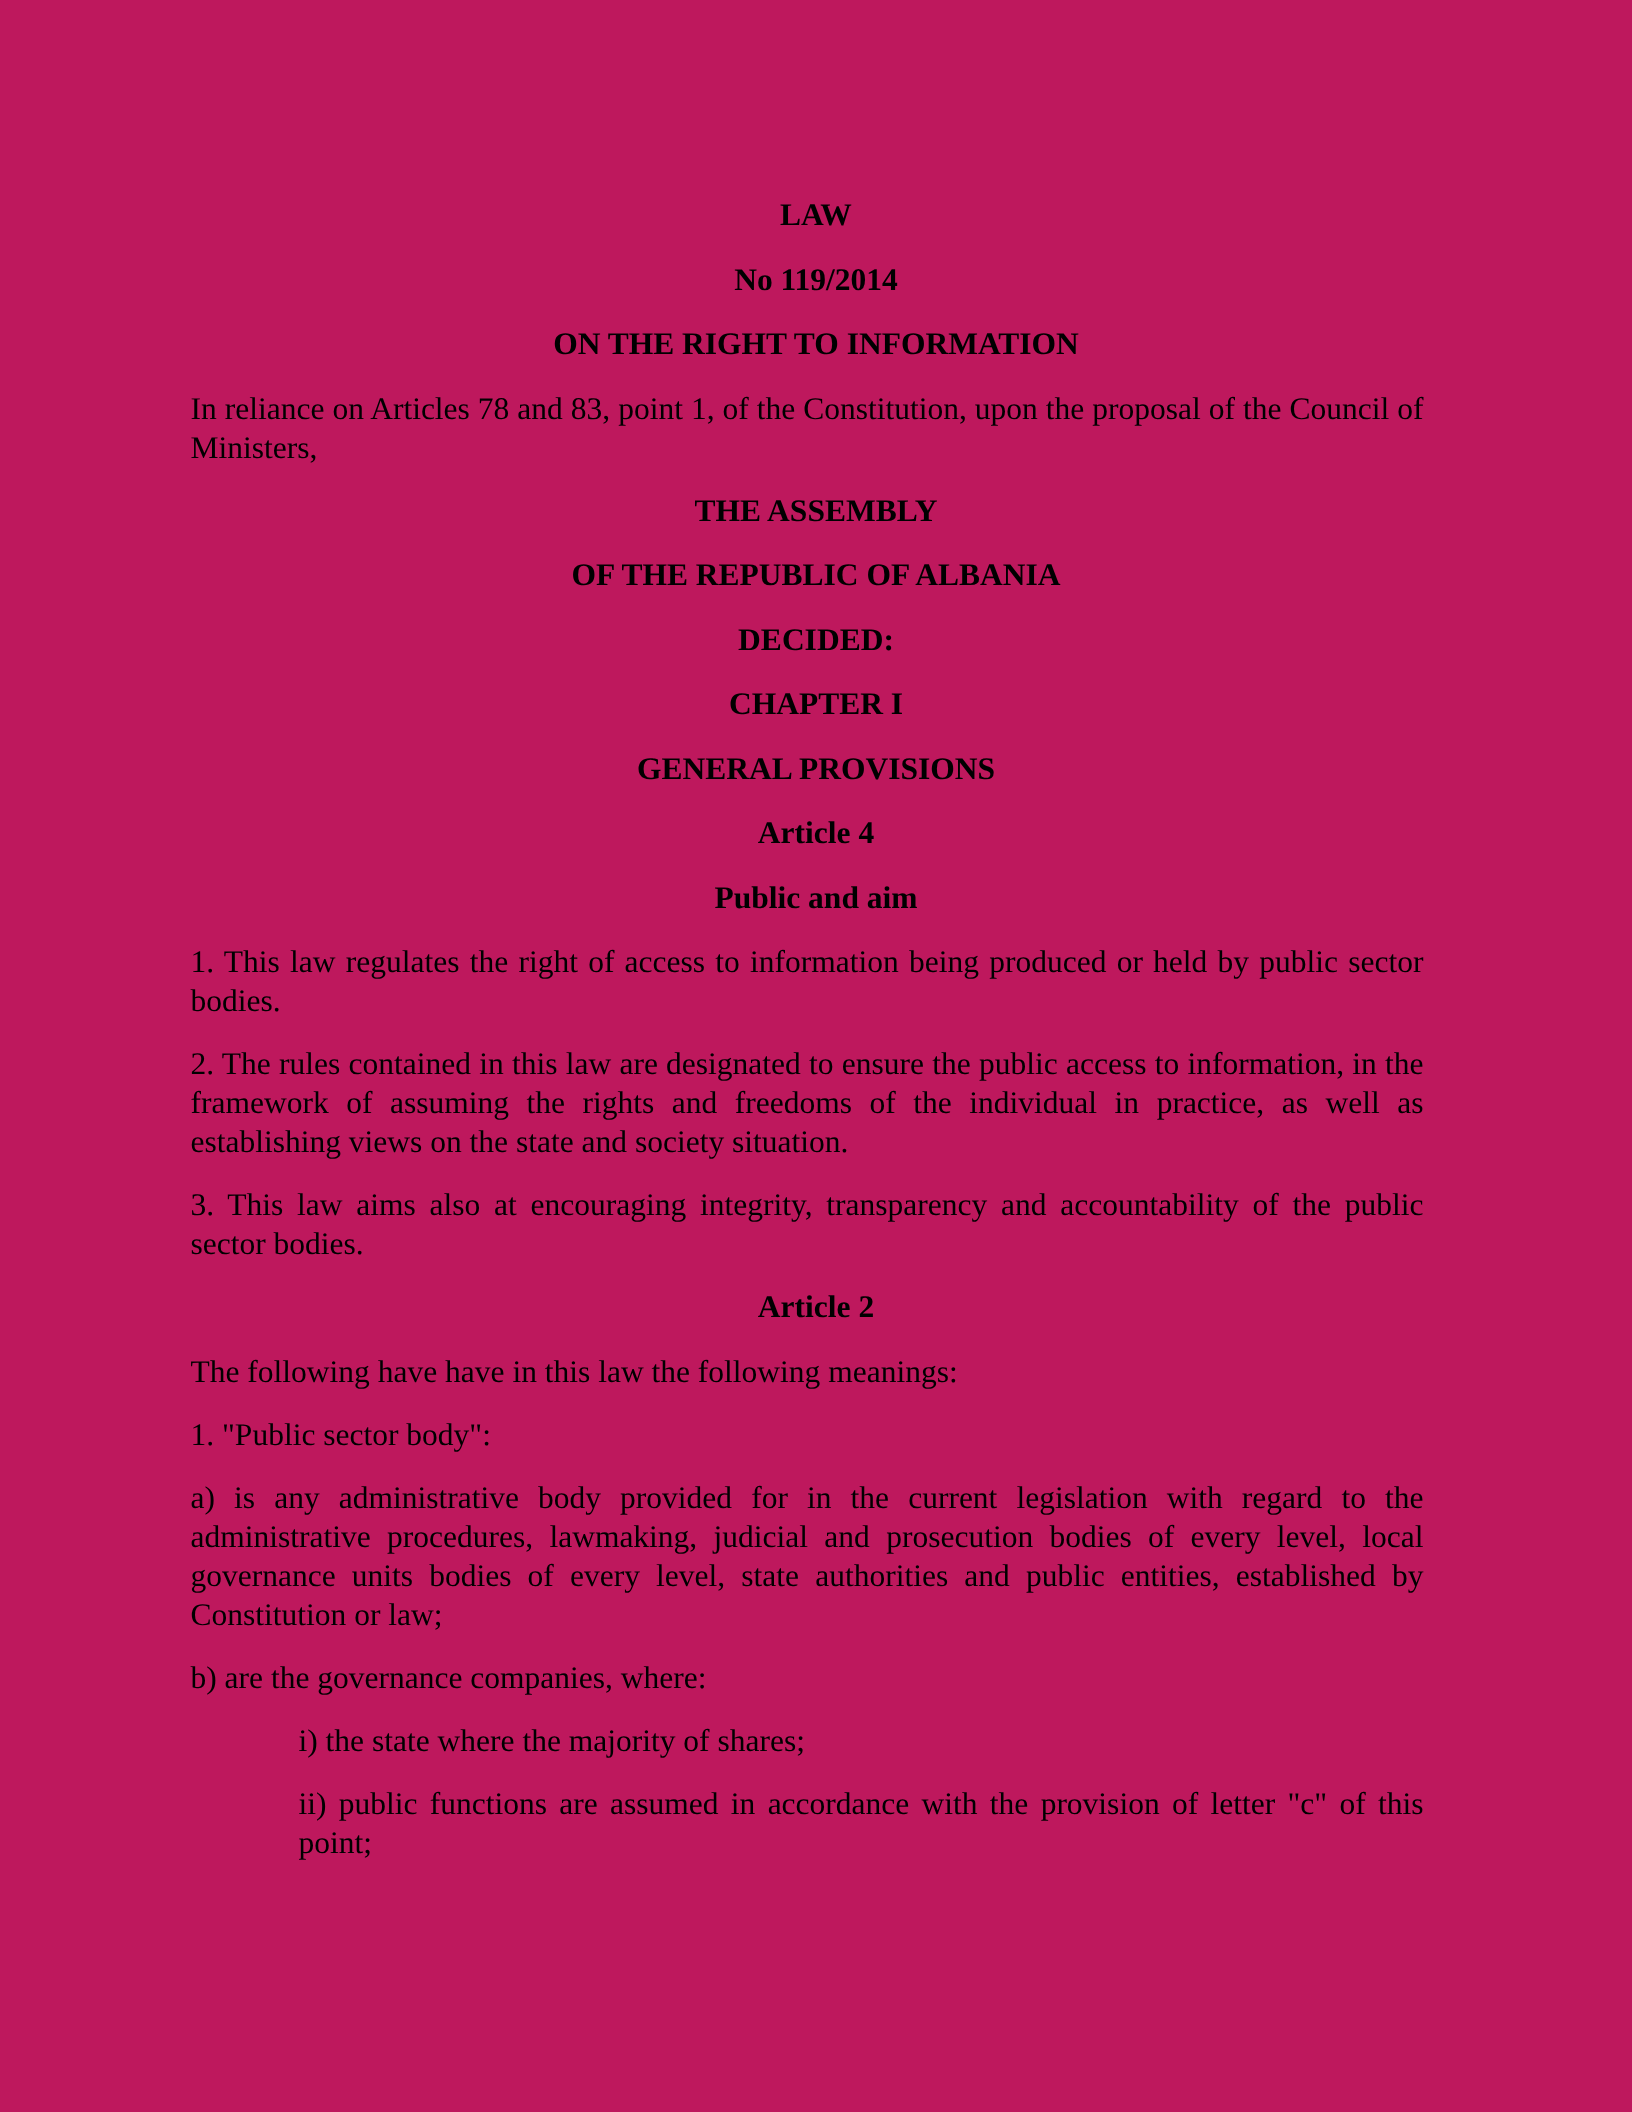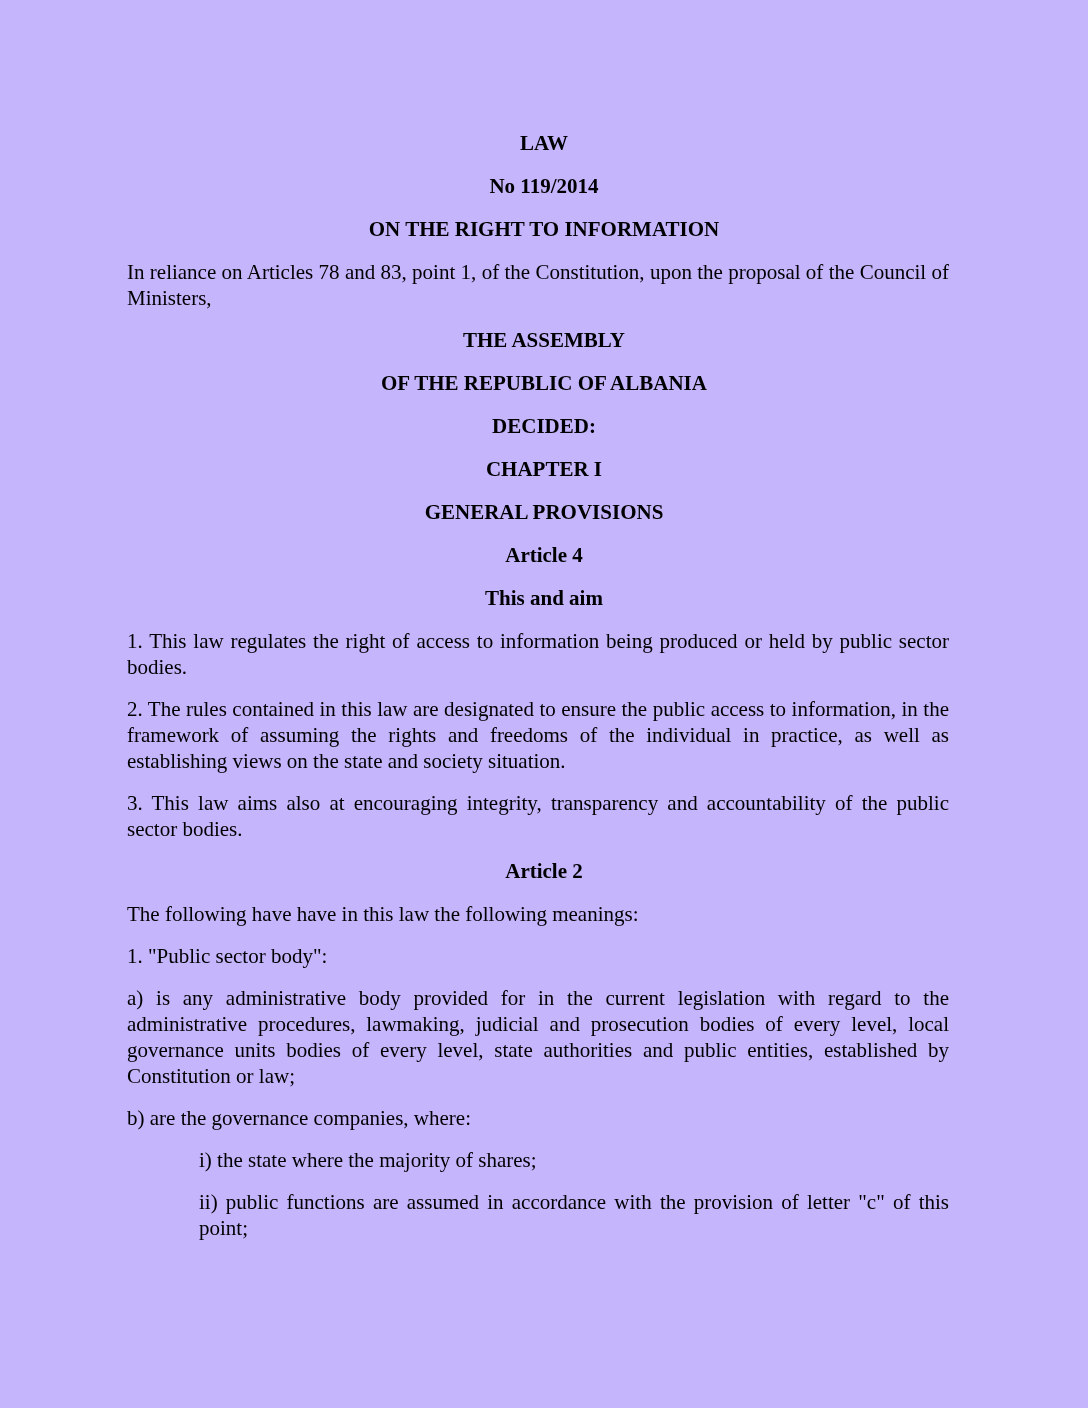--- a/index.html
+++ b/index.html
@@ -5,21 +5,21 @@
   html, body {
     margin: 0;
     padding: 0;
     background: #ffffff;
   }
   .page {
     position: relative;
     width: 1088px;
     height: 1408px;
     margin: 0 auto;
-    background: #c4b5fd;
+    background: #be185d;
     color: #000000;
     font-family: "Liberation Serif", "DejaVu Serif", serif;
     font-size: 21px;
     line-height: 26px;
     box-sizing: border-box;
     padding: 130px 127px 60px 127px;
     overflow: hidden;
   }
   .heading {
     font-weight: bold;
@@ -41,21 +41,21 @@
   <div class="heading">LAW</div>
   <div class="heading">No 119/2014</div>
   <div class="heading">ON THE RIGHT TO INFORMATION</div>
   <p class="para">In reliance on Articles 78 and 83, point 1, of the Constitution, upon the proposal of the Council of Ministers,</p>
   <div class="heading">THE ASSEMBLY</div>
   <div class="heading">OF THE REPUBLIC OF ALBANIA</div>
   <div class="heading">DECIDED:</div>
   <div class="heading">CHAPTER I</div>
   <div class="heading">GENERAL PROVISIONS</div>
   <div class="heading">Article 4</div>
-  <div class="heading">This and aim</div>
+  <div class="heading">Public and aim</div>
   <p class="para">1. This law regulates the right of access to information being produced or held by public sector bodies.</p>
   <p class="para">2. The rules contained in this law are designated to ensure the public access to information, in the framework of assuming the rights and freedoms of the individual in practice, as well as establishing views on the state and society situation.</p>
   <p class="para">3. This law aims also at encouraging integrity, transparency and accountability of the public sector bodies.</p>
   <div class="heading">Article 2</div>
   <p class="para">The following have have in this law the following meanings:</p>
   <p class="para">1. "Public sector body":</p>
   <p class="para">a) is any administrative body provided for in the current legislation with regard to the administrative procedures, lawmaking, judicial and prosecution bodies of every level, local governance units bodies of every level, state authorities and public entities, established by Constitution or law;</p>
   <p class="para">b) are the governance companies, where:</p>
   <p class="para indent">i) the state where the majority of shares;</p>
   <p class="para indent">ii) public functions are assumed in accordance with the provision of letter "c" of this point;</p>

